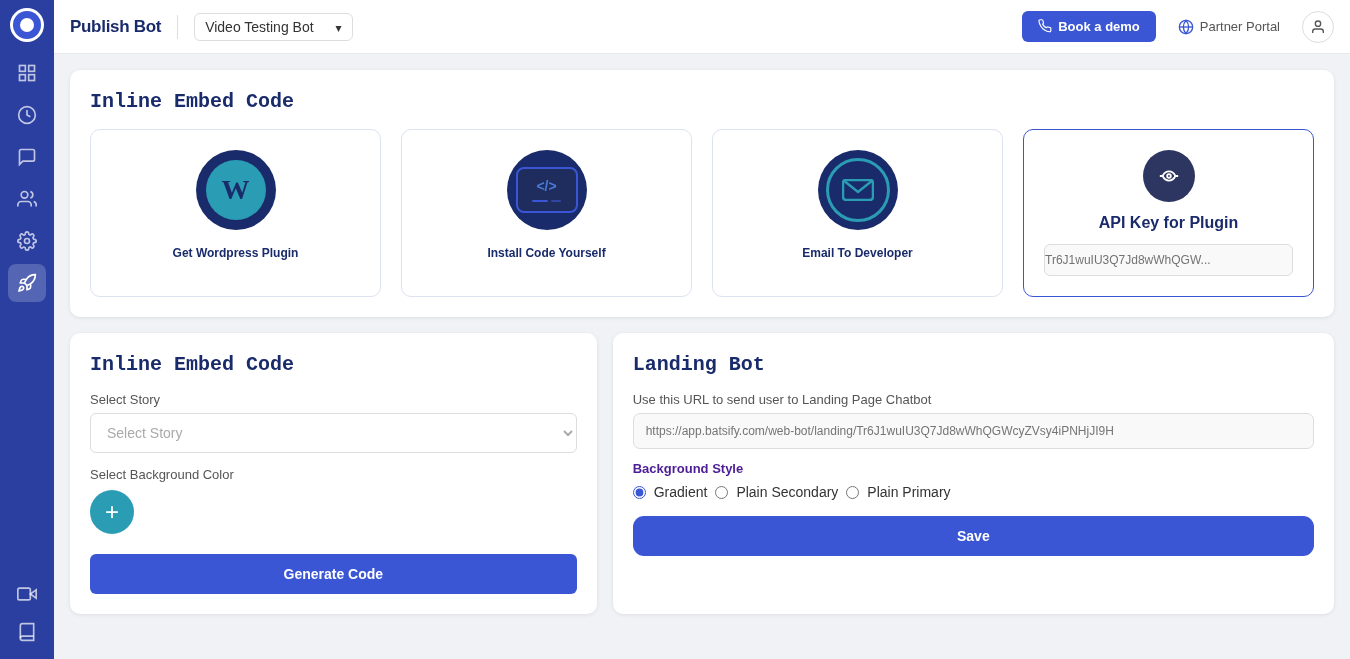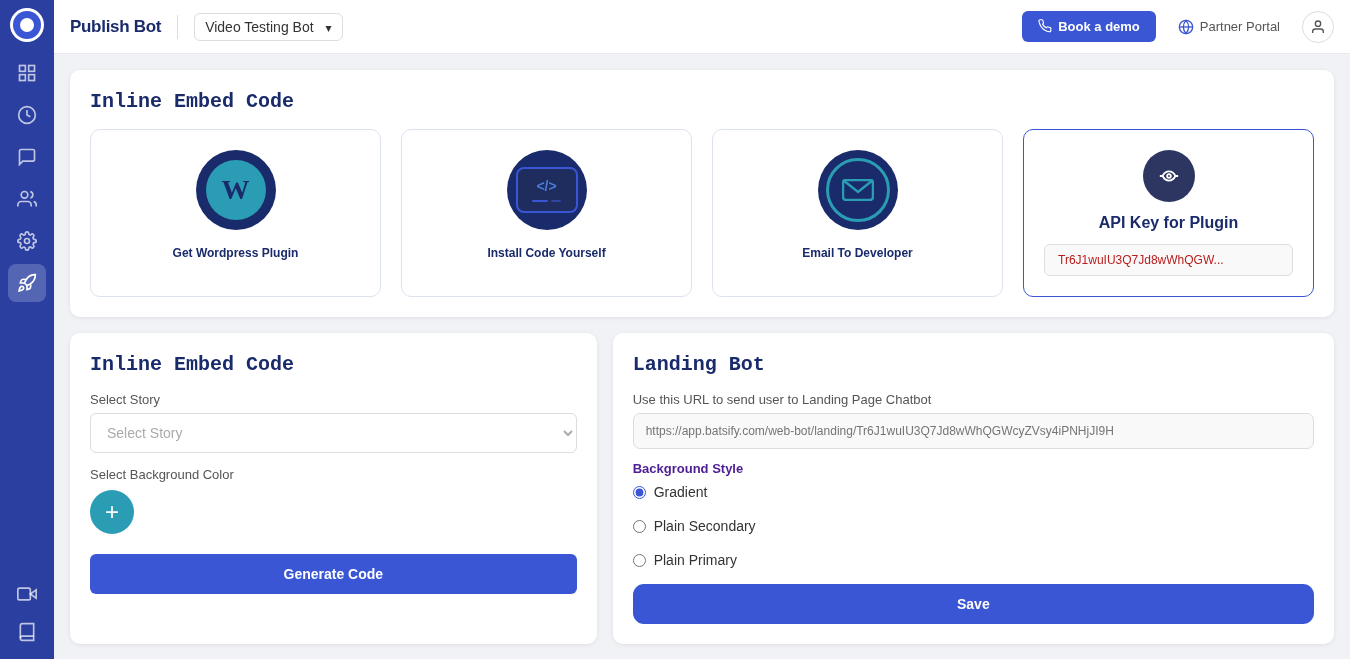--- a/index.html
+++ b/index.html
@@ -64,21 +64,21 @@
       font-size: 17px;
       color: #1a2b6b;
       letter-spacing: -0.3px;
     }
     .header-divider {
       width: 1px; height: 24px;
       background: #ddd;
       margin: 0 4px;
     }
     .bot-selector {
-      display: flex; align-items: flex-end; gap: 12px;
+      display: flex; align-items: flex-end; gap: 22px;
       font-size: 14px;
       font-weight: 500;
       color: #333;
       background: #fff;
       border: 1px solid #ddd;
       border-radius: 6px;
       padding: 5px 10px;
       cursor: pointer;
     }
     .header-spacer { flex: 1; }
@@ -173,25 +173,25 @@
       color: #fff;
       font-size: 20px;
     }
     .api-key-label {
       font-size: 16px;
       font-weight: 700;
       color: #1a2b6b;
     }
     .api-key-input {
       width: 100%;
-      padding: 8px 13px;
+      padding: 8px 0;
       border: 1px solid #ddd;
       border-radius: 6px;
       font-size: 12px;
-      color: #b91c1c;
+      color: #737373;
       background: #f9f9f9;
     }
 
     
     .bottom-row {
       display: flex;
       gap: 16px;
     }
     .bottom-left { flex: 1; }
     .bottom-right { flex: 1.4; }
@@ -247,22 +247,22 @@
       margin-bottom: 12px;
     }
     .bg-style-label {
       font-size: 13px;
       color: #4c1d95;
       font-weight: 600;
       margin-bottom: 8px;
     }
     .radio-group {
       display: flex;
-      flex-direction: column;
-      gap: 18px;
+      flex-direction: row;
+      gap: 8px;
     }
     .radio-item {
       display: flex;
       align-items: center;
       gap: 8px;
       font-size: 14px;
       color: #333;
       cursor: pointer;
     }
     .radio-item input[type=radio] { accent-color: #3a56d4; }

